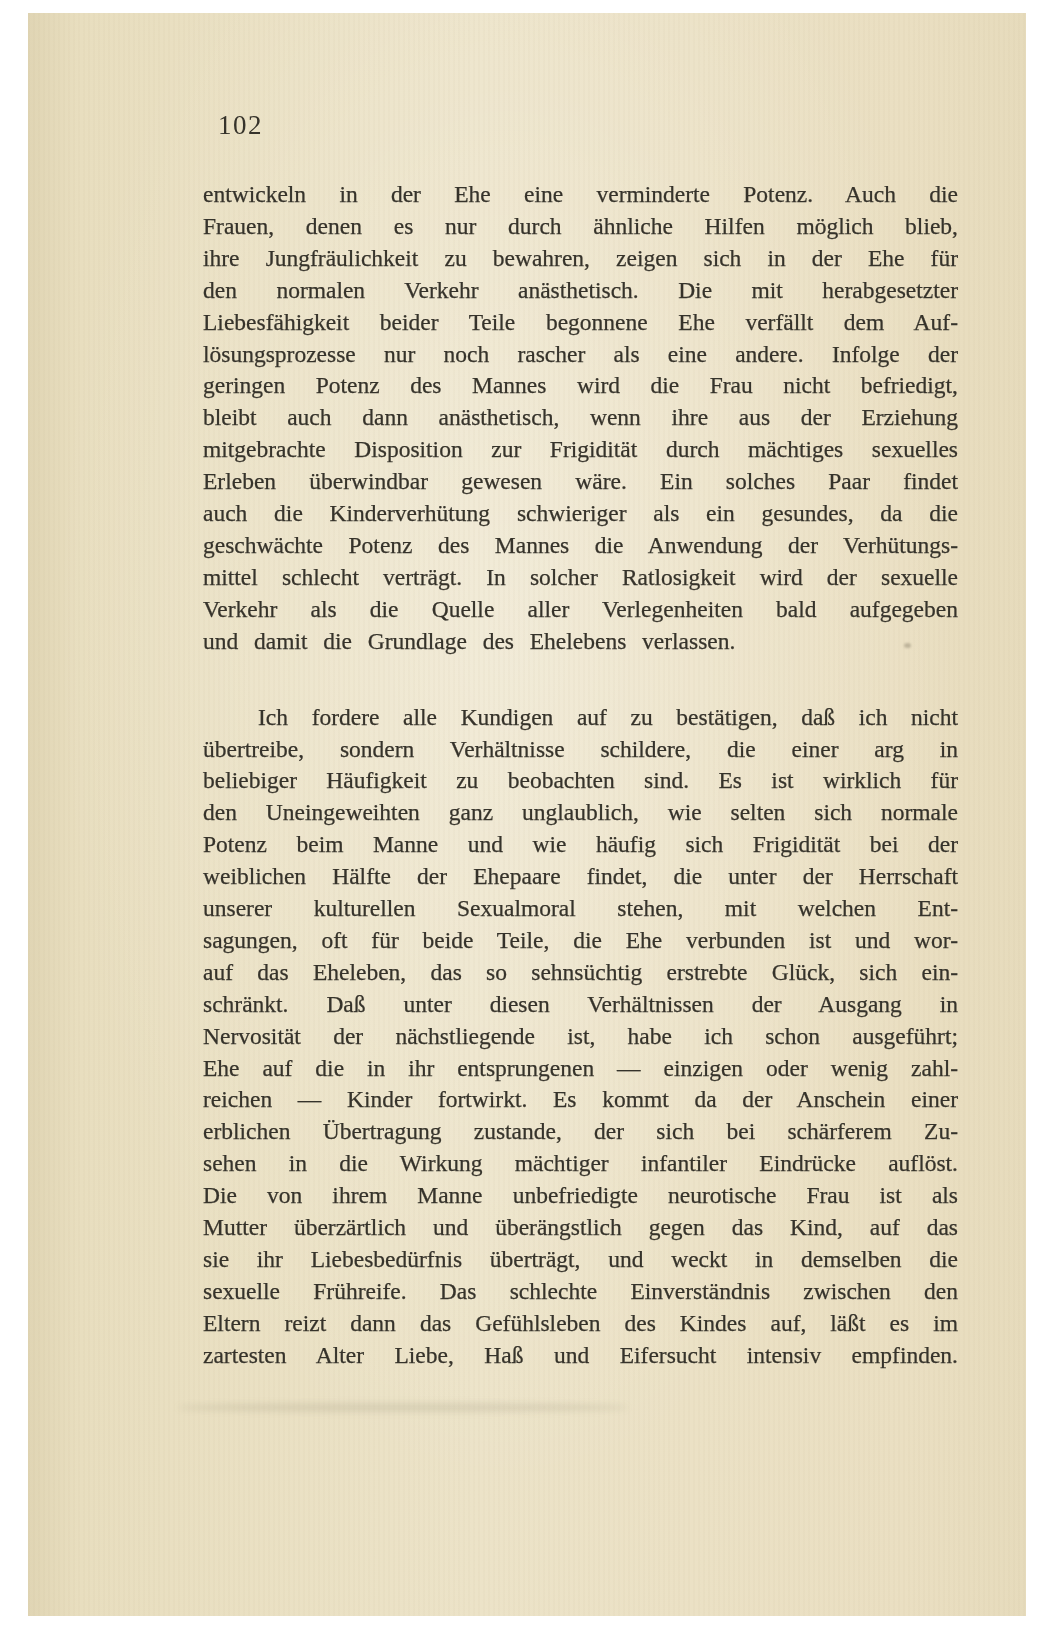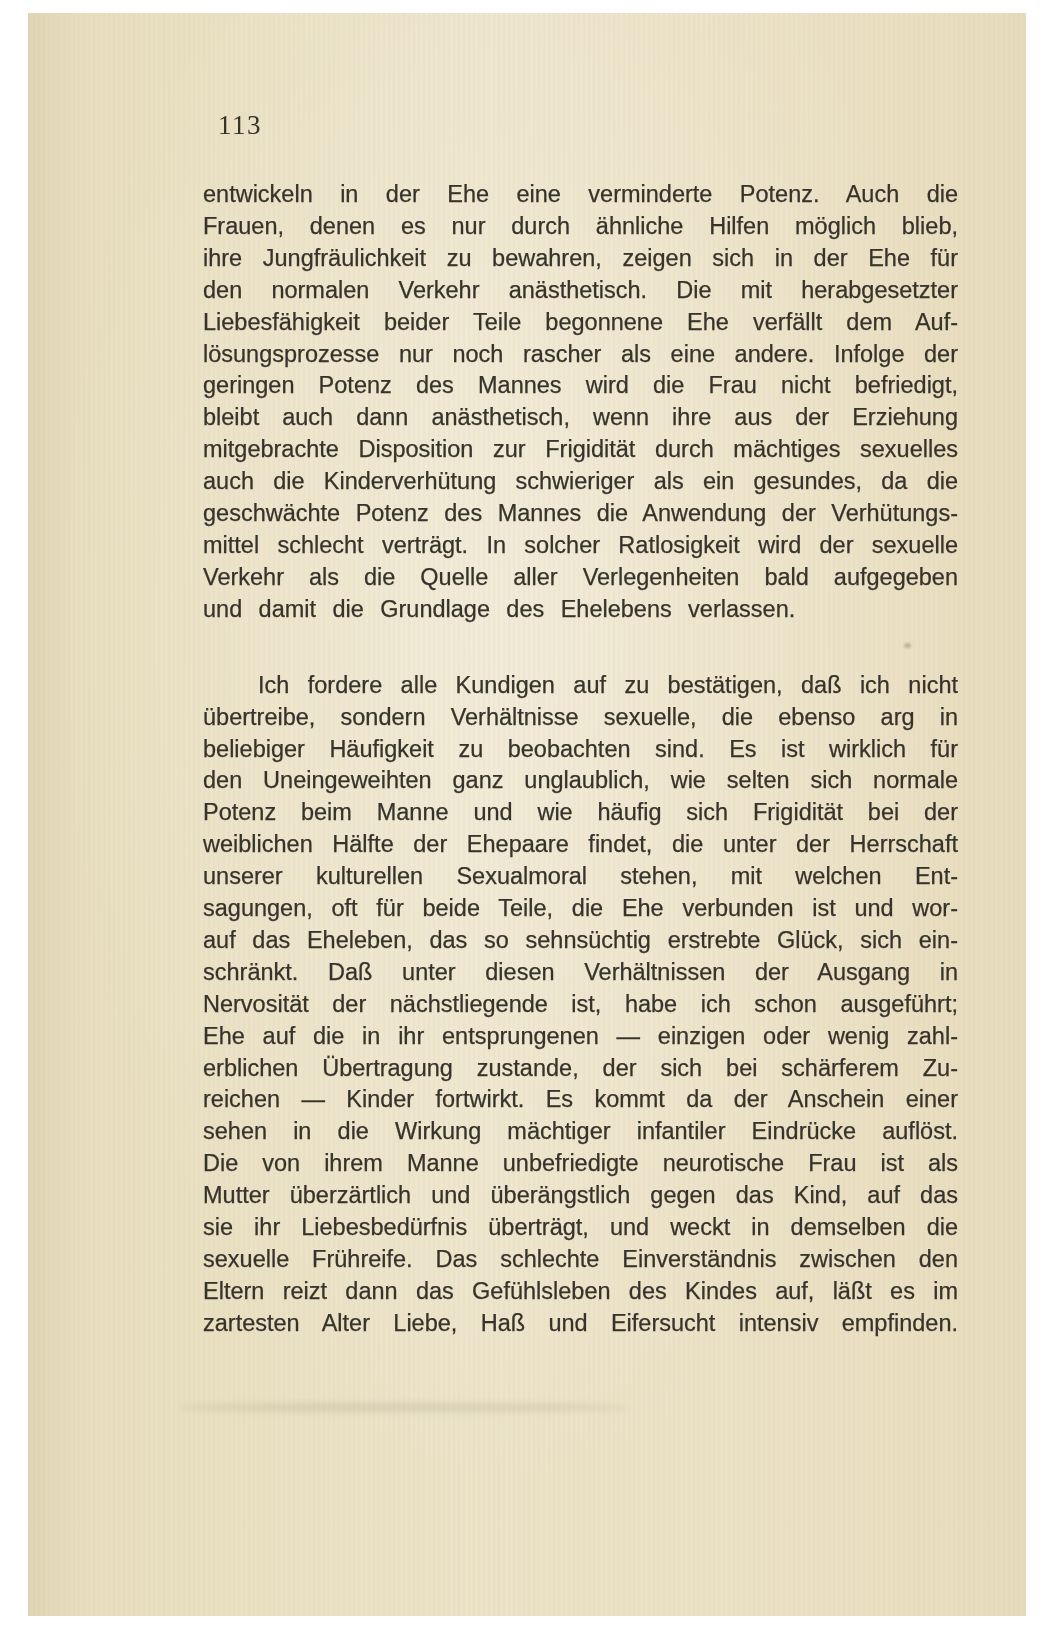--- a/index.html
+++ b/index.html
@@ -35,21 +35,21 @@
     font-size:27px;line-height:1;
     letter-spacing:1.5px;
     color:var(--ink);
   }
   .text-block{
     position:absolute;
     left:175px;top:166px;
     width:755px;
   }
   .line{
-    font-family:Liberation Sans, sans-serif;
+    font-family:Liberation Serif, serif;
     font-size:23.5px;
     line-height:31.9px;
     color:var(--ink);
     -webkit-text-stroke:0.25px var(--ink);
     text-align:justify;
     text-align-last:justify;
     word-spacing:0.08em;
     white-space:nowrap;
   }
   .line.para-end{
@@ -75,50 +75,51 @@
     background:rgba(110,100,80,0.35);
     border-radius:50%;
     filter:blur(1px);
   }
 </style>
 </head>
 <body>
 
 <div class="scan">
   <div class="paper">
-    <div class="page-number">113</div>
+    <div class="page-number">102</div>
     <div class="text-block">
       <div class="line">entwickeln in der Ehe eine verminderte Potenz. Auch die</div>
       <div class="line">Frauen, denen es nur durch ähnliche Hilfen möglich blieb,</div>
       <div class="line">ihre Jungfräulichkeit zu bewahren, zeigen sich in der Ehe für</div>
       <div class="line">den normalen Verkehr anästhetisch. Die mit herabgesetzter</div>
       <div class="line">Liebesfähigkeit beider Teile begonnene Ehe verfällt dem Auf-</div>
       <div class="line">lösungsprozesse nur noch rascher als eine andere. Infolge der</div>
       <div class="line">geringen Potenz des Mannes wird die Frau nicht befriedigt,</div>
       <div class="line">bleibt auch dann anästhetisch, wenn ihre aus der Erziehung</div>
       <div class="line">mitgebrachte Disposition zur Frigidität durch mächtiges sexuelles</div>
+      <div class="line">Erleben überwindbar gewesen wäre. Ein solches Paar findet</div>
       <div class="line">auch die Kinderverhütung schwieriger als ein gesundes, da die</div>
       <div class="line">geschwächte Potenz des Mannes die Anwendung der Verhütungs-</div>
       <div class="line">mittel schlecht verträgt. In solcher Ratlosigkeit wird der sexuelle</div>
       <div class="line">Verkehr als die Quelle aller Verlegenheiten bald aufgegeben</div>
       <div class="line para-end">und damit die Grundlage des Ehelebens verlassen.</div>
       <div class="line indent">Ich fordere alle Kundigen auf zu bestätigen, daß ich nicht</div>
-      <div class="line">übertreibe, sondern Verhältnisse sexuelle, die ebenso arg in</div>
+      <div class="line">übertreibe, sondern Verhältnisse schildere, die einer arg in</div>
       <div class="line">beliebiger Häufigkeit zu beobachten sind. Es ist wirklich für</div>
       <div class="line">den Uneingeweihten ganz unglaublich, wie selten sich normale</div>
       <div class="line">Potenz beim Manne und wie häufig sich Frigidität bei der</div>
       <div class="line">weiblichen Hälfte der Ehepaare findet, die unter der Herrschaft</div>
       <div class="line">unserer kulturellen Sexualmoral stehen, mit welchen Ent-</div>
       <div class="line">sagungen, oft für beide Teile, die Ehe verbunden ist und wor-</div>
       <div class="line">auf das Eheleben, das so sehnsüchtig erstrebte Glück, sich ein-</div>
       <div class="line">schränkt. Daß unter diesen Verhältnissen der Ausgang in</div>
       <div class="line">Nervosität der nächstliegende ist, habe ich schon ausgeführt;</div>
       <div class="line">Ehe auf die in ihr entsprungenen — einzigen oder wenig zahl-</div>
+      <div class="line">reichen — Kinder fortwirkt. Es kommt da der Anschein einer</div>
       <div class="line">erblichen Übertragung zustande, der sich bei schärferem Zu-</div>
-      <div class="line">reichen — Kinder fortwirkt. Es kommt da der Anschein einer</div>
       <div class="line">sehen in die Wirkung mächtiger infantiler Eindrücke auflöst.</div>
       <div class="line">Die von ihrem Manne unbefriedigte neurotische Frau ist als</div>
       <div class="line">Mutter überzärtlich und überängstlich gegen das Kind, auf das</div>
       <div class="line">sie ihr Liebesbedürfnis überträgt, und weckt in demselben die</div>
       <div class="line">sexuelle Frühreife. Das schlechte Einverständnis zwischen den</div>
       <div class="line">Eltern reizt dann das Gefühlsleben des Kindes auf, läßt es im</div>
       <div class="line">zartesten Alter Liebe, Haß und Eifersucht intensiv empfinden.</div>
     </div>
     <div class="speck"></div>
     <div class="smudge"></div>

